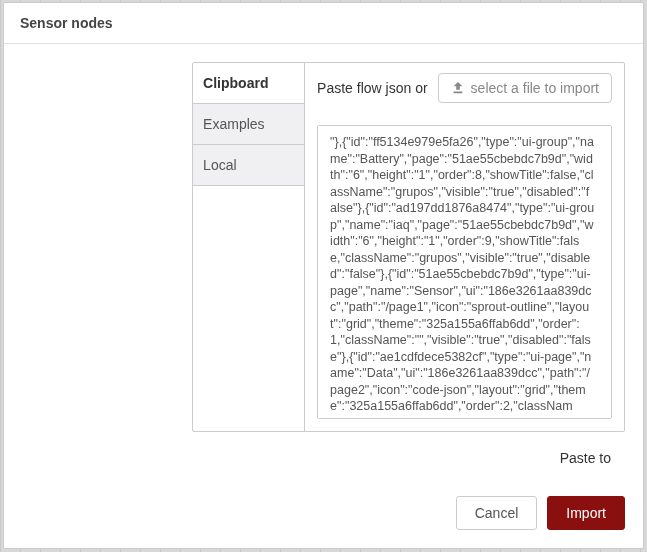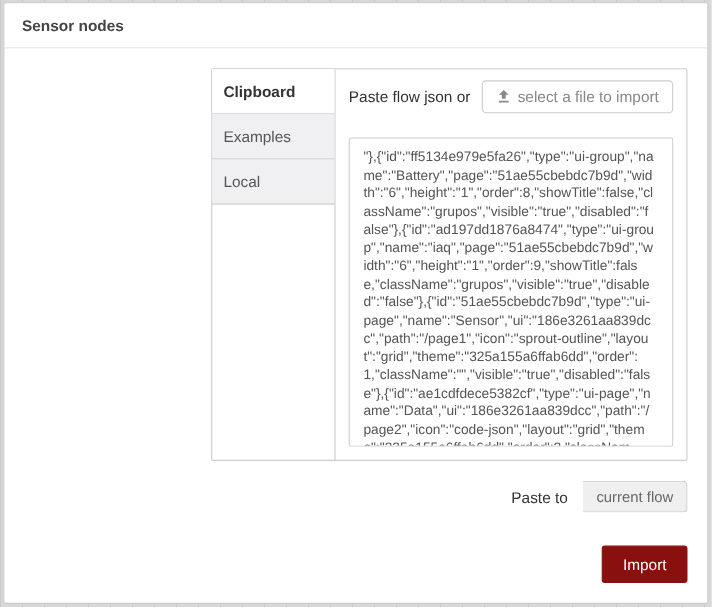--- a/index.html
+++ b/index.html
@@ -209,23 +209,23 @@
 
         <textarea class="json-textarea" style="">"},{"id":"ff5134e979e5fa26","type":"ui-group","name":"Battery","page":"51ae55cbebdc7b9d","width":"6","height":"1","order":8,"showTitle":false,"className":"grupos","visible":"true","disabled":"false"},{"id":"ad197dd1876a8474","type":"ui-group","name":"iaq","page":"51ae55cbebdc7b9d","width":"6","height":"1","order":9,"showTitle":false,"className":"grupos","visible":"true","disabled":"false"},{"id":"51ae55cbebdc7b9d","type":"ui-page","name":"Sensor","ui":"186e3261aa839dcc","path":"/page1","icon":"sprout-outline","layout":"grid","theme":"325a155a6ffab6dd","order":1,"className":"","visible":"true","disabled":"false"},{"id":"ae1cdfdece5382cf","type":"ui-page","name":"Data","ui":"186e3261aa839dcc","path":"/page2","icon":"code-json","layout":"grid","theme":"325a155a6ffab6dd","order":2,"className":"","visible":"true","disabled":"false"},{"id":"325a155a6ffab6dd","type":"ui-theme","name":"ncdTheme","colors":{"surface":"#0099cc","primary":"#0931fb","bgPage":"#a3a7a8","groupBg":"#84daf0","groupOutline":"#9da2a4"},"sizes":{"pagePadding":"12px","groupGap":"12px","groupBorderRadius":"4px","widgetGap":"10px"}},{"id":"dffc7cd1a383a229","type":"subflow:1c822538c6478e5c","z":"87820f7b423486a2","name":"","x":1260,"y":500,"wires":[]}]</textarea>
 
       </div>
 
     </div>
 
     <div class="import-to-row">
       <span>Paste to</span>
       <div class="seg-group">
-        <div class="seg-btn active">current flow</div>
       </div>
     </div>
 
   </div>
 
   <div class="dialog-footer">
+    <button class="btn btn-cancel">Cancel</button>
     <button class="btn btn-import">Import</button>
   </div>
 
 </div>
 
 </body></html>

